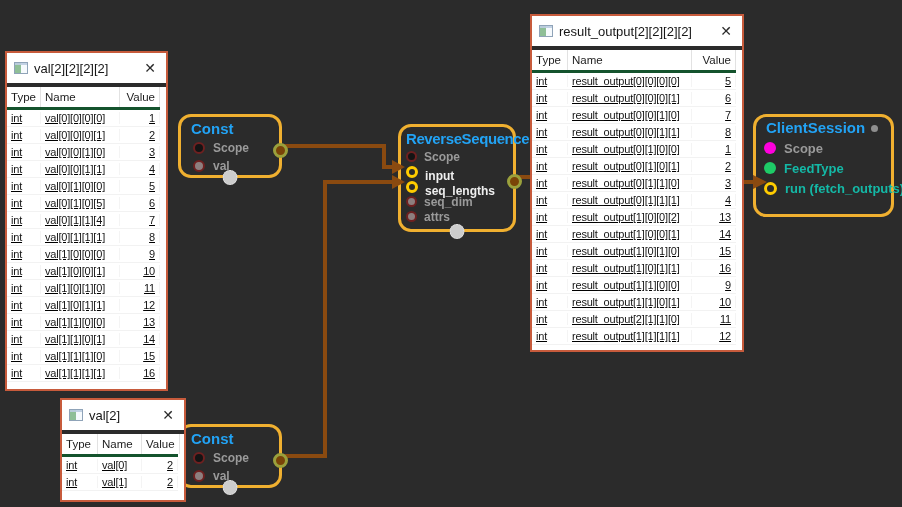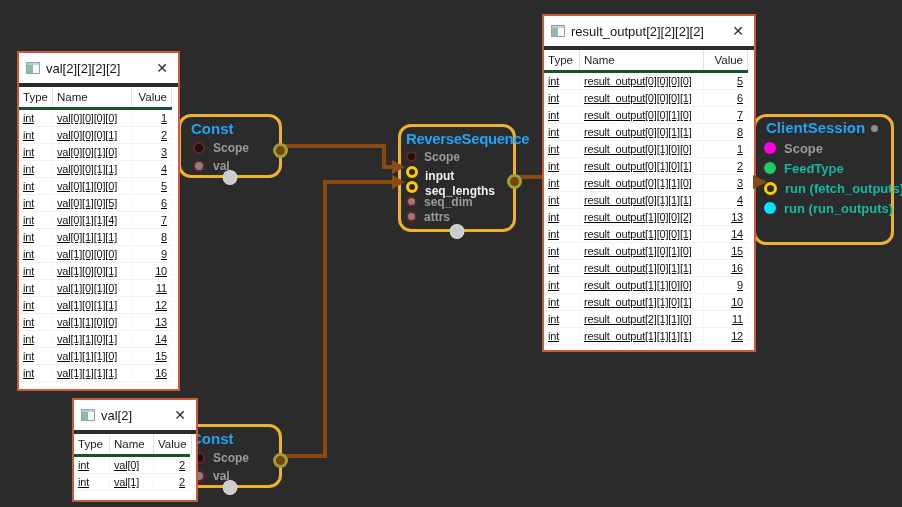--- a/index.html
+++ b/index.html
@@ -9,21 +9,21 @@
     font-family:"Liberation Sans",sans-serif;
     -webkit-font-smoothing:antialiased;
   }
   *{box-sizing:border-box;}
 
   
   .wire-svg{position:absolute;left:0;top:0;z-index:1;}
   .arrow-svg{position:absolute;left:0;top:0;z-index:4;pointer-events:none;}
 
   
-  .window{position:absolute;z-index:3;background:#2b2b2b;border:2px solid #c75b3c;margin-left:12px;}
+  .window{position:absolute;z-index:3;background:#2b2b2b;border:2px solid #c75b3c;}
   .titlebar{height:30px;background:#ffffff;display:flex;align-items:center;gap:6px;padding:0 7px;}
   .win-icon{width:14px;height:12px;border:1px solid #8fa3b8;flex:0 0 auto;
     background:linear-gradient(90deg,#8fbf97 0 6px,#f6fafd 6px);
     box-shadow:inset 0 2px 0 rgba(190,205,225,.9);}
   .title-text{font-size:13px;color:#161616;flex:1;white-space:nowrap;overflow:hidden;}
   .close-btn{font-size:14px;color:#2a2a2a;line-height:1;padding:1px 3px;cursor:default;}
   .table{position:absolute;left:0;right:0;top:34px;bottom:0;background:#ffffff;overflow:hidden;padding-right:6px;}
   .thead{display:grid;height:23px;align-items:center;border-bottom:3px solid #14532d;}
   .th{font-size:11.5px;color:#1c1c1c;padding:0 4px;height:100%;display:flex;align-items:center;border-right:1px solid #e2e2e2;white-space:nowrap;}
   .th.c2{justify-content:flex-end;}
@@ -63,21 +63,21 @@
   .node-const-top .out-port{top:26px;}
   .node-const-bottom .out-port{top:26px;}
 
   .node-reverse{left:398px;top:124px;width:118px;height:108px;padding:2px 4px;}
   .node-reverse .node-title{margin-left:1px;letter-spacing:-0.4px;}
   .node-reverse .port-row{height:15px;padding-left:1px;gap:7px;}
   .node-reverse .dot{width:11px;height:11px;}
   .node-reverse .dot.cport{width:12px;height:12px;}
   .node-reverse .out-port{top:47px;}
 
-  .node-client{left:753px;top:114px;width:141px;height:131px;padding:1px 6px;}
+  .node-client{left:753px;top:114px;width:141px;height:103px;padding:1px 6px;}
   .node-client .port-row{height:20px;padding-left:2px;gap:8px;}
   .node-client .plabel{font-size:13px;}
 </style>
 </head>
 <body>
 
 <svg class="wire-svg" width="902" height="507">
   <polyline points="283,146 384,146 384,167 392,167" fill="none" stroke="#8a4a10" stroke-width="4"></polyline>
   <polyline points="283,456 325,456 325,182 392,182" fill="none" stroke="#8a4a10" stroke-width="4"></polyline>
   <polyline points="517,177 738,177 738,182 754,182" fill="none" stroke="#8a4a10" stroke-width="4"></polyline>
@@ -152,24 +152,20 @@
     <span class="dot plain" style="background-color: rgb(255, 0, 221);"></span>
     <span class="plabel gray">Scope</span>
   </div>
   <div class="port-row">
     <span class="dot plain" style="background-color: rgb(30, 203, 103);"></span>
     <span class="plabel green">FeedType</span>
   </div>
   <div class="port-row">
     <span class="dot cport"></span>
     <span class="plabel green">run (fetch_outputs)</span>
-  </div>
-  <div class="port-row">
-    <span class="dot plain" style="background-color: rgb(0, 229, 255);"></span>
-    <span class="plabel green">run (run_outputs)</span>
   </div>
 </div>
 
 <div class="window win-val4">
   <div class="titlebar">
     <span class="win-icon"></span>
     <span class="title-text">val[2][2][2][2]</span>
     <span class="close-btn">✕</span>
   </div>
   <div class="table">

